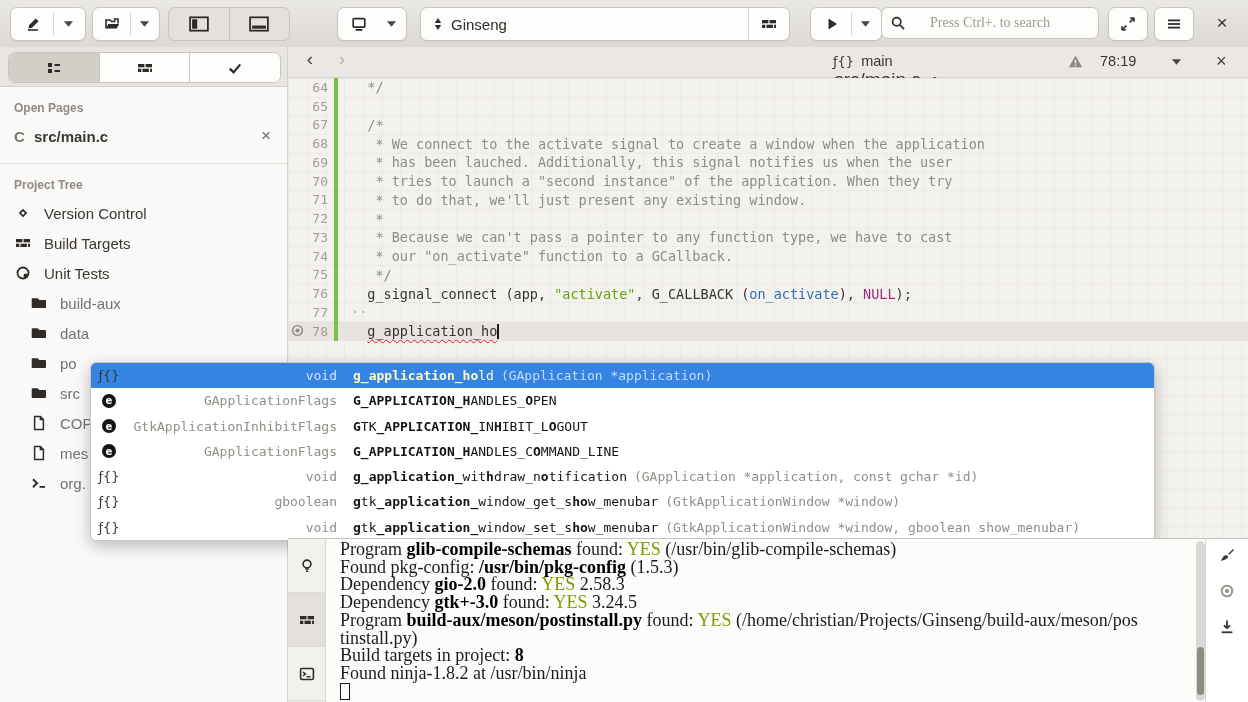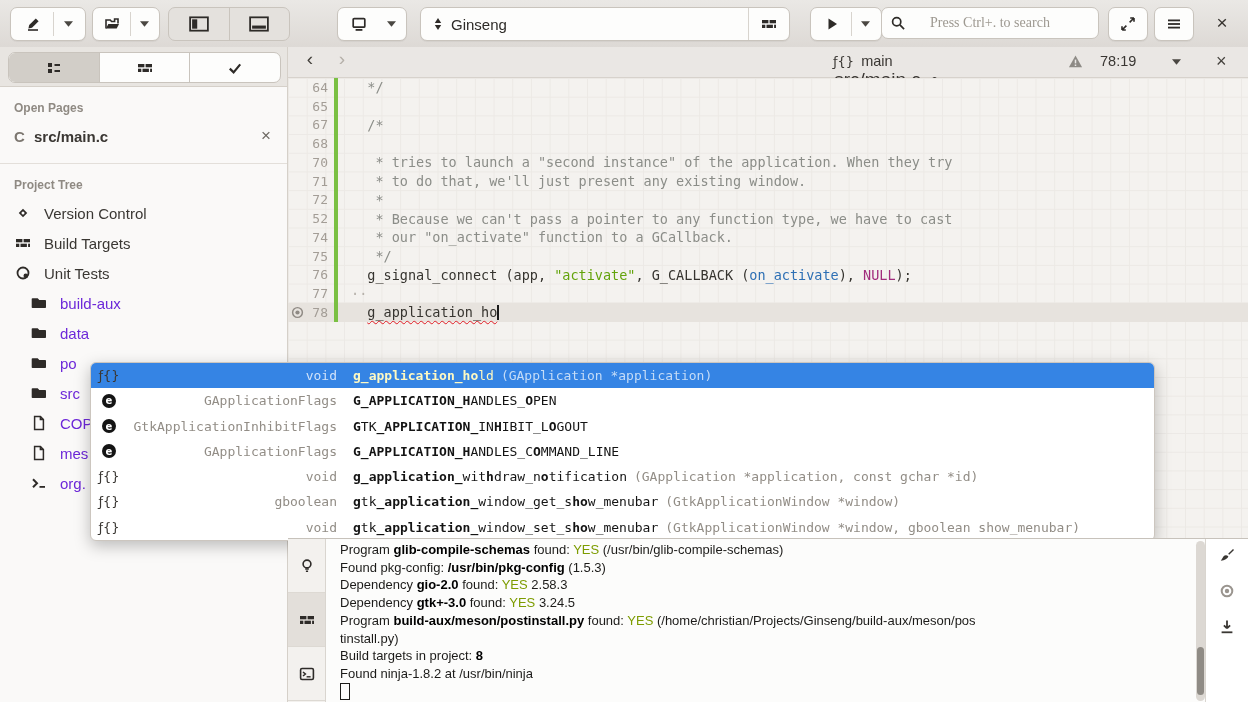--- a/index.html
+++ b/index.html
@@ -52,21 +52,21 @@
   #seg .half.on{background:#d2cec8}
   .sect-label{font-size:12px;font-weight:bold;color:#8f8a83;padding:14px 0 6px 14px}
   #open-page-row{display:flex;align-items:center;height:30px;padding-left:14px}
   #open-page-row .badge{font-size:15px;font-weight:bold;color:#7c7770;width:20px}
   #open-page-row .t{font-size:15px;font-weight:bold;color:#3a3733;flex:1}
   #open-page-row .x{margin-right:16px;color:#6e6a64;font-size:17px}
   #side-sep{height:1px;background:#e3dfda;margin-top:12px}
   .trow{display:flex;align-items:center;height:30px;font-size:15px;color:#3a3733}
   .trow .ic{width:17px;margin:0 13px 0 14px}
   .trow.child .ic{margin-left:30px}
-  .trow.child .lbl{color:#6d28d9}
+  .trow.child .lbl{color:#737373}
 
   
   #tabbar{position:absolute;left:288px;top:47px;width:960px;height:30px;background:#eae7e4;
     border-bottom:1px solid #d7d2cc}
   #tabbar .nav{position:absolute;top:1px;font-size:19px;color:#43403b;width:20px;text-align:center}
   #tabbar .nav.dis{color:#b4afa8}
   #tab-title{position:absolute;left:190px;top:22px;width:460px;text-align:right;font-size:19px;color:#3a3733}
   #tab-dot{color:#3a3733}
   #tab-sym{position:absolute;left:545px;top:6px;font-size:14.5px;color:#3a3733;display:flex;gap:7px;align-items:center}
   .fnb{font-size:13px;color:#3a3733;font-family:"DejaVu Sans",sans-serif}
@@ -110,21 +110,21 @@
     font-family:"DejaVu Sans",sans-serif}
 
   
   #bottom{position:absolute;left:288px;top:538px;width:960px;height:164px;background:#fcfcfb;
     border-top:1px solid #c7c2bb;box-sizing:border-box}
   #btabs{position:absolute;left:0;top:0;width:38px;height:164px;background:#f3f1ee;
     border-right:1px solid #d9d5cf;box-sizing:border-box}
   .btab{height:53px;display:flex;align-items:center;justify-content:center;border-bottom:1px solid #ddd9d3}
   .btab.on{background:#e3dfda}
   #term{position:absolute;left:52px;top:2px;width:820px;height:160px;overflow:hidden;
-    font-family:Liberation Sans, sans-serif;font-size:13px;line-height:17.7px;white-space:pre}
+    font-family:Liberation Serif, serif;font-size:18px;line-height:17.7px;white-space:pre}
   .tl-p{color:#1c1b19}.tl-b{color:#000;font-weight:bold}.tl-y{color:#7d9c00}
   .blockc{display:inline-block;width:8px;height:15px;border:1.5px solid #1c1b19;vertical-align:-3px}
   #bscroll{position:absolute;left:908px;top:2px;width:9px;height:160px;background:#dcd8d3;border-radius:5px}
   #bthumb{position:absolute;left:1px;top:106px;width:7px;height:48px;background:#8f8b85;border-radius:4px}
 
   
   #util{position:absolute;left:1205px;top:539px;width:43px;height:163px;background:#ffffff;
     border-left:1px solid #d9d5cf;box-sizing:border-box;display:flex;flex-direction:column;
     align-items:center;padding-top:8px;gap:20px}
   #util .ic{color:#3a3733}
@@ -450,25 +450,26 @@
         <path d="M0 0h10L5 6z" fill="currentColor"></path>
       </svg>
     </span>
   <span id="tab-close">×</span>
 </div>
 
 <div id="code">
     <div class="cl"><span class="ln">64</span><span class="gut"></span><span class="bar"></span><span class="ct"><span class="sg-c">  */</span></span></div>
     <div class="cl"><span class="ln">65</span><span class="gut"></span><span class="bar"></span></div>
     <div class="cl"><span class="ln">67</span><span class="gut"></span><span class="bar"></span><span class="ct"><span class="sg-c">  /*</span></span></div>
-    <div class="cl"><span class="ln">68</span><span class="gut"></span><span class="bar"></span></div>
+    <div class="cl"><span class="ln">68</span><span class="gut"></span><span class="bar"></span><span class="ct"><span class="sg-c">   * We connect to the activate signal to create a window when the application</span></span></div>
+    <div class="cl"><span class="ln">69</span><span class="gut"></span><span class="bar"></span><span class="ct"><span class="sg-c">   * has been lauched. Additionally, this signal notifies us when the user</span></span></div>
     <div class="cl"><span class="ln">70</span><span class="gut"></span><span class="bar"></span><span class="ct"><span class="sg-c">   * tries to launch a "second instance" of the application. When they try</span></span></div>
     <div class="cl"><span class="ln">71</span><span class="gut"></span><span class="bar"></span><span class="ct"><span class="sg-c">   * to do that, we'll just present any existing window.</span></span></div>
     <div class="cl"><span class="ln">72</span><span class="gut"></span><span class="bar"></span><span class="ct"><span class="sg-c">   *</span></span></div>
-    <div class="cl"><span class="ln">52</span><span class="gut"></span><span class="bar"></span><span class="ct"><span class="sg-c">   * Because we can't pass a pointer to any function type, we have to cast</span></span></div>
+    <div class="cl"><span class="ln">73</span><span class="gut"></span><span class="bar"></span><span class="ct"><span class="sg-c">   * Because we can't pass a pointer to any function type, we have to cast</span></span></div>
     <div class="cl"><span class="ln">74</span><span class="gut"></span><span class="bar"></span><span class="ct"><span class="sg-c">   * our "on_activate" function to a GCallback.</span></span></div>
     <div class="cl"><span class="ln">75</span><span class="gut"></span><span class="bar"></span><span class="ct"><span class="sg-c">   */</span></span></div>
     <div class="cl"><span class="ln">76</span><span class="gut"></span><span class="bar"></span><span class="ct"><span class="sg-d">  g_signal_connect (app, </span><span class="sg-s">"activate"</span><span class="sg-d">, G_CALLBACK (</span><span class="sg-f">on_activate</span><span class="sg-d">), </span><span class="sg-n">NULL</span><span class="sg-d">);</span></span></div>
     <div class="cl"><span class="ln">77</span><span class="gut"></span><span class="bar"></span><span class="ct"><span class="sg-w">··</span></span></div>
     <div class="cl cur"><span class="dot"><svg viewBox="0 0 16 16" style="width:13px;height:13px">
           <circle cx="8" cy="8" r="6" fill="none" stroke="#8f8a84" stroke-width="1.8"></circle>
           <circle cx="8" cy="8" r="2.6" fill="#8f8a84"></circle>
         </svg></span><span class="ln">78</span><span class="gut"></span><span class="bar"></span><span class="ct"><span class="sg-d">  </span><span class="sg-e">g_application_ho</span><span class="caret-i"></span></span></div>
   </div>
 

